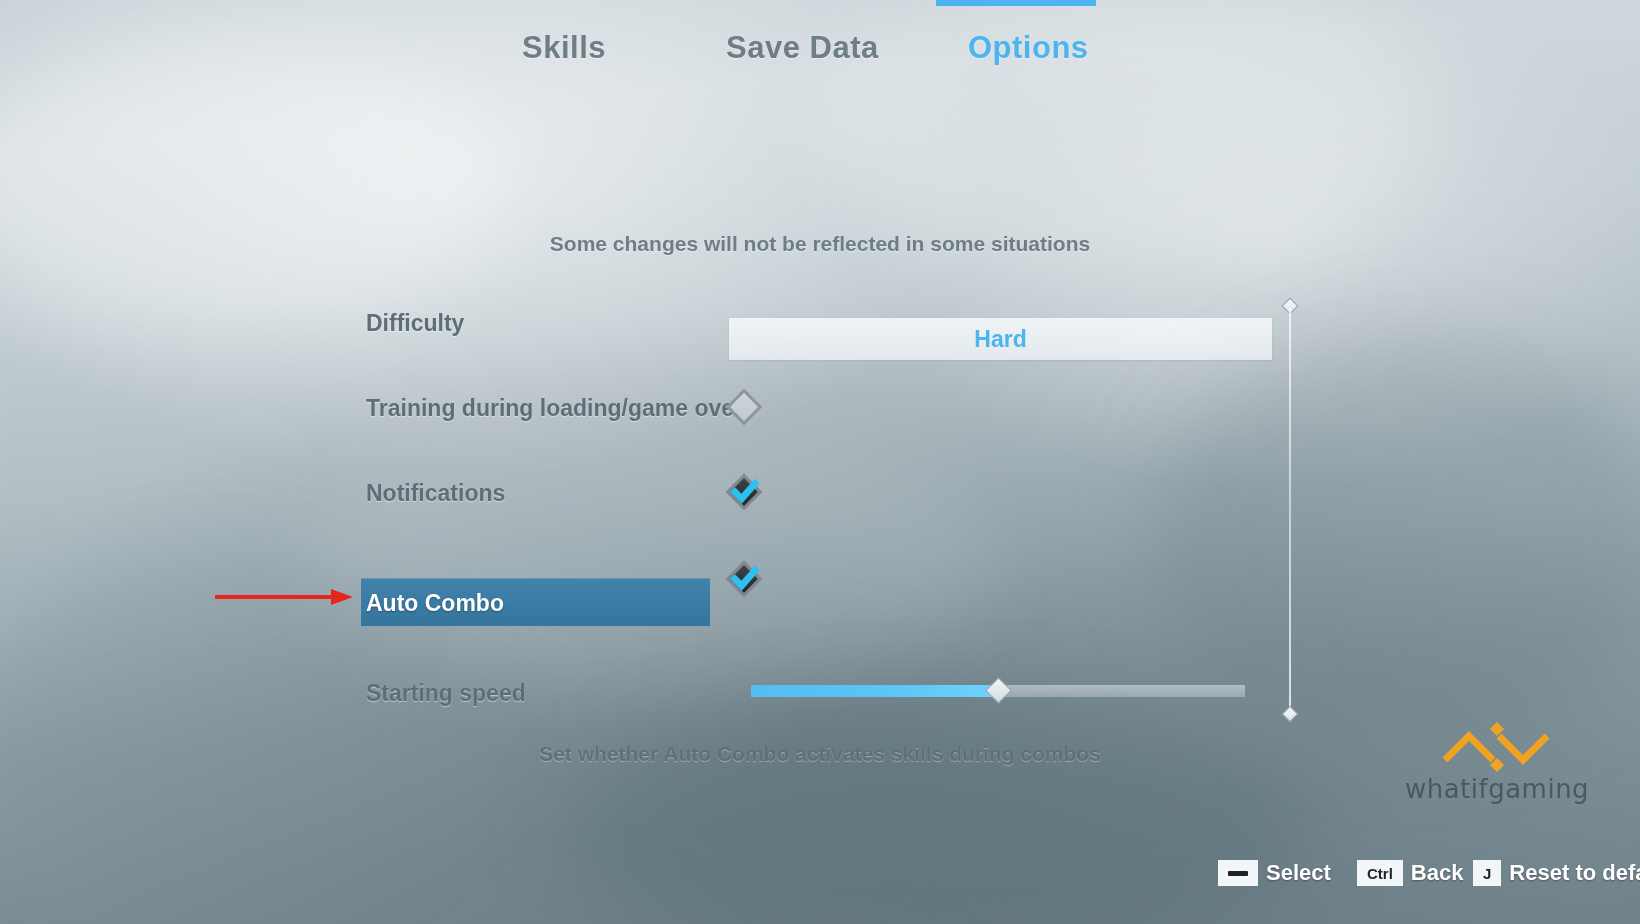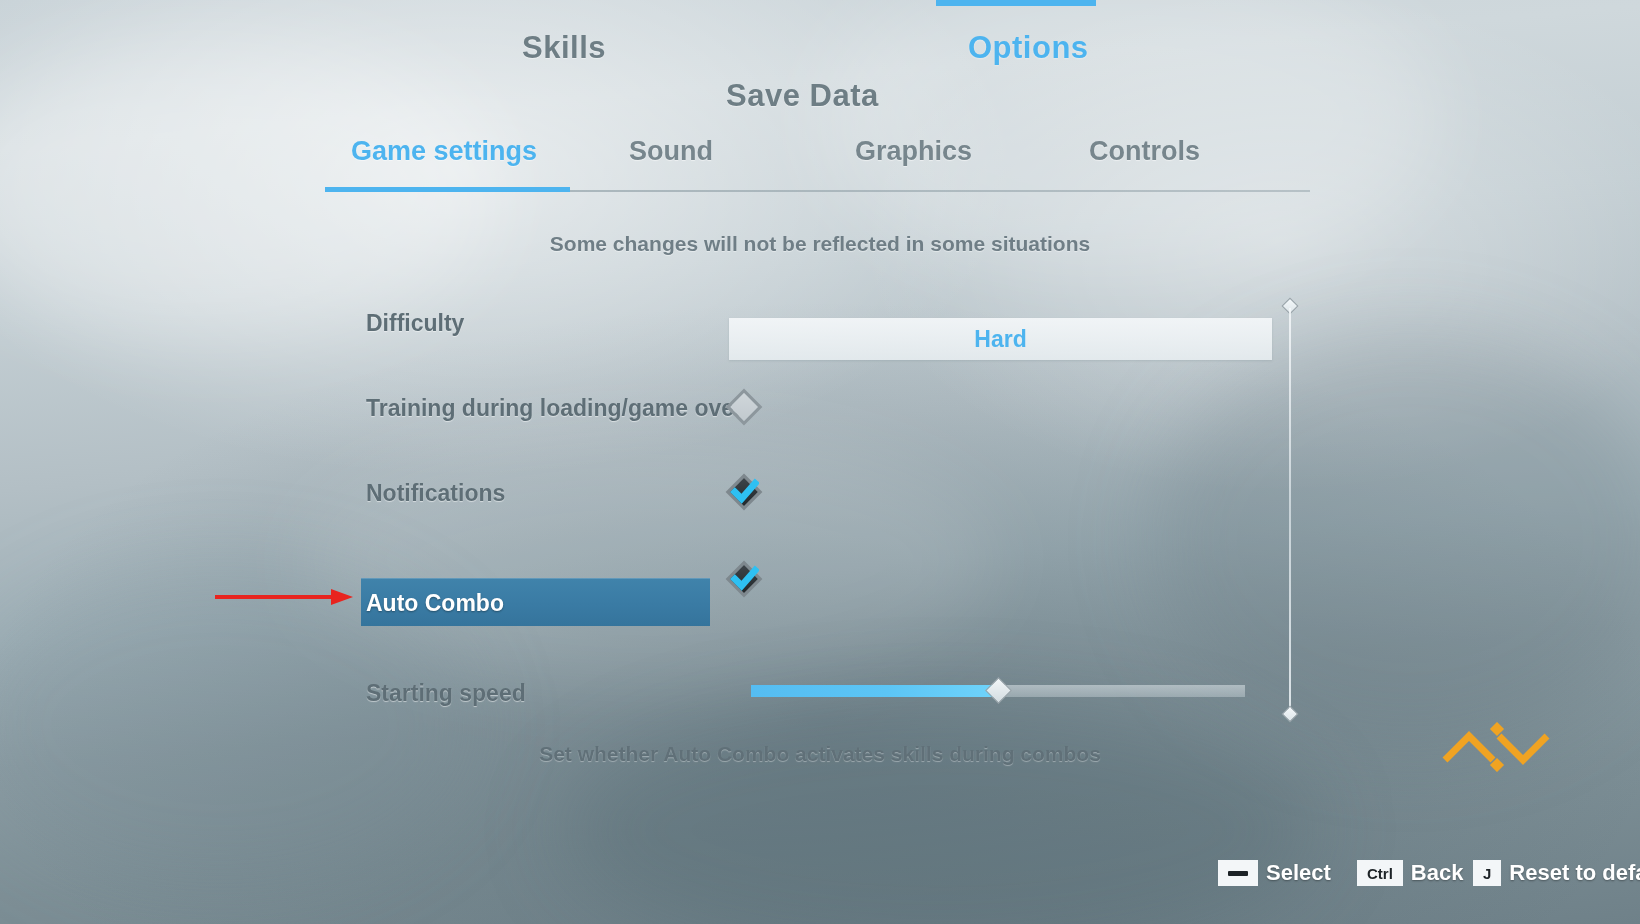--- a/index.html
+++ b/index.html
@@ -326,32 +326,24 @@
   <div class="fog a"></div>
   <div class="fog b"></div>
   <div class="fog c"></div>
   <div class="fog d"></div>
   <div class="fog e"></div>
   <div class="fog f"></div>
 
   <div class="main-nav">
     <div class="main-nav-indicator" style="left:936px;width:160px;"></div>
     <div class="main-nav-item" style="left:522px;">Skills</div>
-    <div class="main-nav-item" style="left:726px;margin-top:48px;">Save Data</div>
+    <div class="main-nav-item" style="left:726px;">Save Data</div>
     <div class="main-nav-item active" style="left:968px;">Options</div>
   </div>
 
-  <div class="subtabs">
-    <div class="subtab active" style="left:351px;">Game settings</div>
-    <div class="subtab" style="left:629px;">Sound</div>
-    <div class="subtab" style="left:855px;">Graphics</div>
-    <div class="subtab" style="left:1089px;">Controls</div>
-    <div class="subtab-underline-track"></div>
-    <div class="subtab-underline-active"></div>
-  </div>
 
   <div class="notice">Some changes will not be reflected in some situations</div>
 
   <div class="rows">
 
     <div class="row-label" style="top:310px;">Difficulty</div>
     <div class="value-panel">
       <div class="value-panel-text">Hard</div>
     </div>
 
@@ -401,20 +393,21 @@
 
   <div class="watermark">
     <svg class="watermark-logo" width="116" height="50" viewBox="0 0 116 50">
       <g fill="none" stroke="#f0a322" stroke-width="7" stroke-linejoin="miter">
         <path d="M6 38 L30 14 L54 38"></path>
         <path d="M108 14 L84 38 L60 14"></path>
       </g>
       <rect x="53" y="2" width="10" height="10" transform="rotate(45 58 7)" fill="#f0a322"></rect>
       <rect x="53" y="38" width="10" height="10" transform="rotate(45 58 43)" fill="#f0a322"></rect>
     </svg>
+    <span class="watermark-text">whatifgaming</span>
   </div>
 
   <div class="footer">
     <div class="hint" style="left:1190px;">
       <span class="keycap wide">
           <span class="bar"></span>
         </span>
       <span class="hint-label">Select</span>
     </div>
     <div class="hint" style="left:1329px;">

